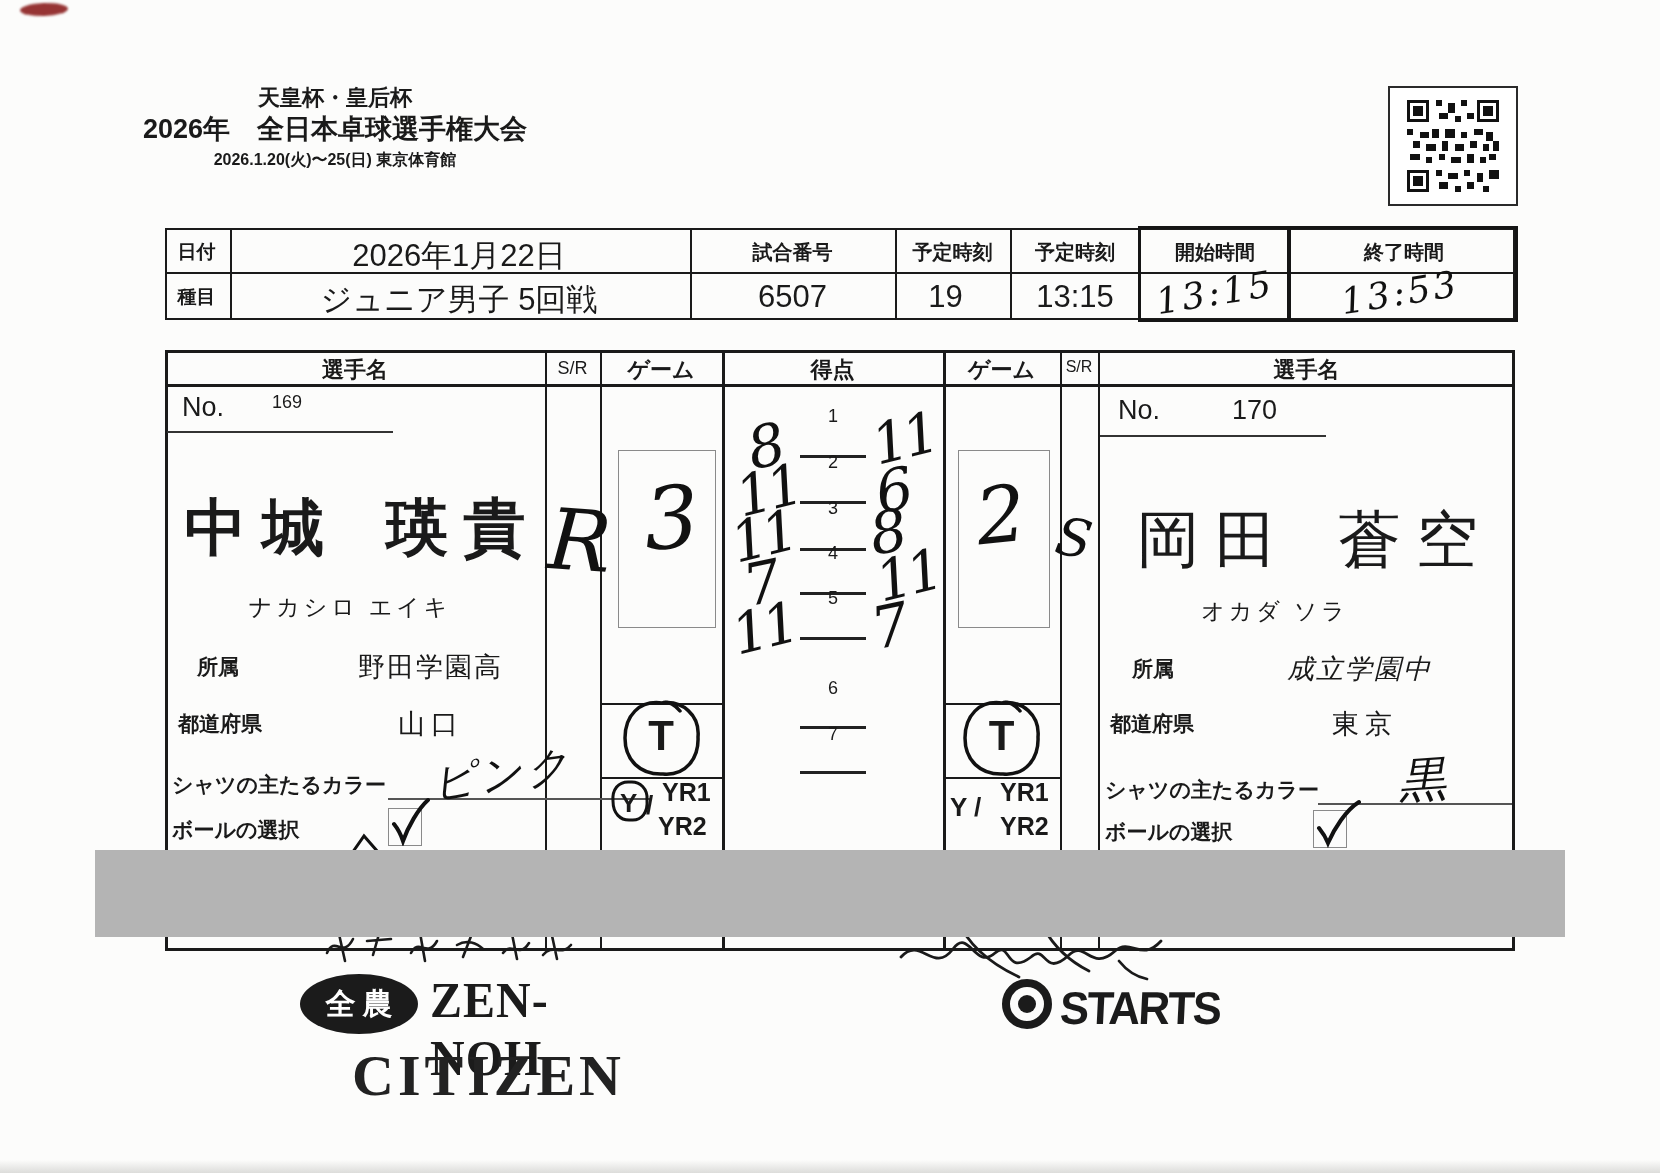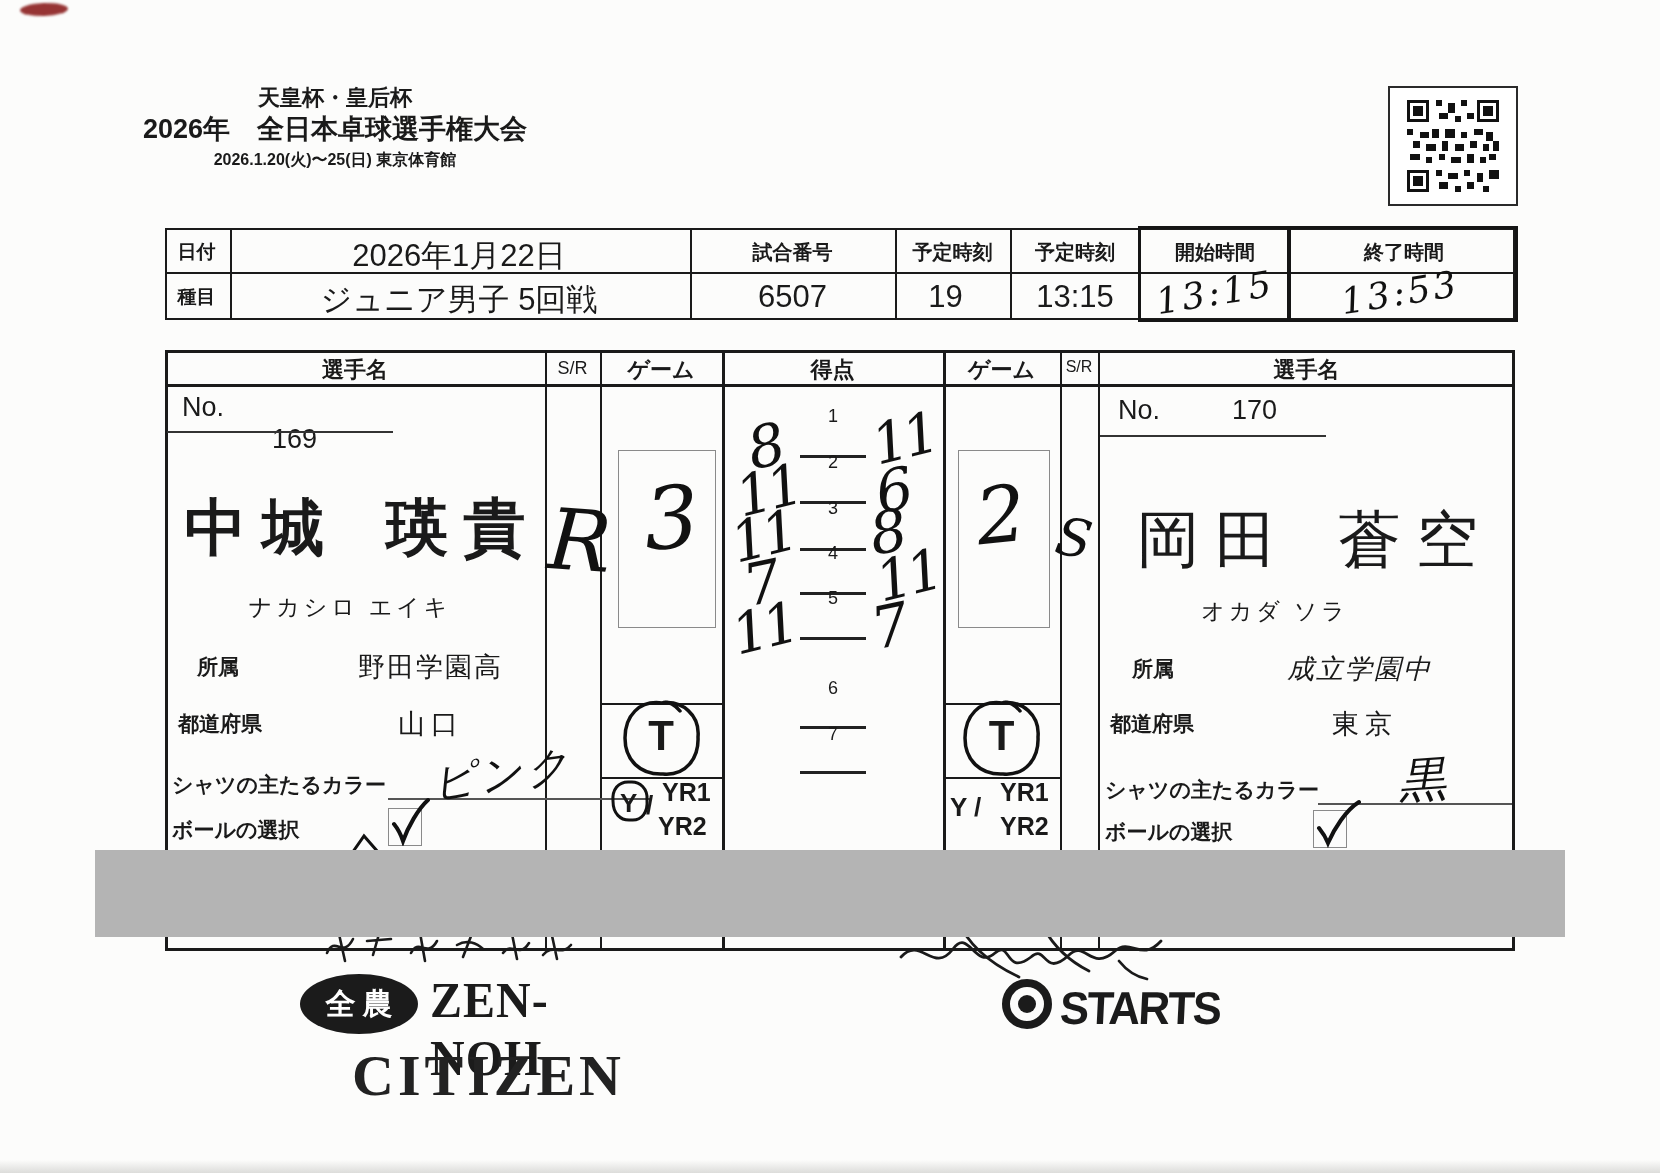--- a/index.html
+++ b/index.html
@@ -135,21 +135,21 @@
 
   <div class="abs bold ctr" style="left:165px;top:355px;width:380px;font-size:22px;">選手名</div>
   <div class="abs ctr" style="left:545px;top:358px;width:55px;font-size:18px;">S/R</div>
   <div class="abs bold ctr" style="left:600px;top:355px;width:122px;font-size:22px;">ゲーム</div>
   <div class="abs bold ctr" style="left:722px;top:355px;width:221px;font-size:22px;">得点</div>
   <div class="abs bold ctr" style="left:943px;top:355px;width:117px;font-size:22px;">ゲーム</div>
   <div class="abs ctr" style="left:1060px;top:358px;width:38px;font-size:16px;">S/R</div>
   <div class="abs bold ctr" style="left:1098px;top:355px;width:417px;font-size:22px;">選手名</div>
 
   <div class="abs" style="left:182px;top:392px;font-size:27px;">No.</div>
-  <div class="abs" style="left:272px;top:392px;font-size:27px;margin-top:32px;">169</div>
+  <div class="abs" style="left:272px;top:392px;font-size:18px;">169</div>
   <div class="hline" style="left:167px;top:431px;width:226px;height:2px;background:#333;"></div>
 
   <div class="abs serif ctr" style="left:170px;top:486px;width:370px;font-size:62px;font-weight:bold;">中 城　瑛 貴</div>
   <div class="abs serif ctr" style="left:170px;top:592px;width:360px;font-size:23px;letter-spacing:4px;">ナカシロ エイキ</div>
 
   <div class="abs bold" style="left:197px;top:653px;font-size:21px;">所属</div>
   <div class="abs serif" style="left:358px;top:649px;font-size:27px;letter-spacing:2px;">野田学園高</div>
 
   <div class="abs bold" style="left:178px;top:710px;font-size:21px;">都道府県</div>
   <div class="abs serif" style="left:398px;top:706px;font-size:27px;letter-spacing:6px;">山口</div>

